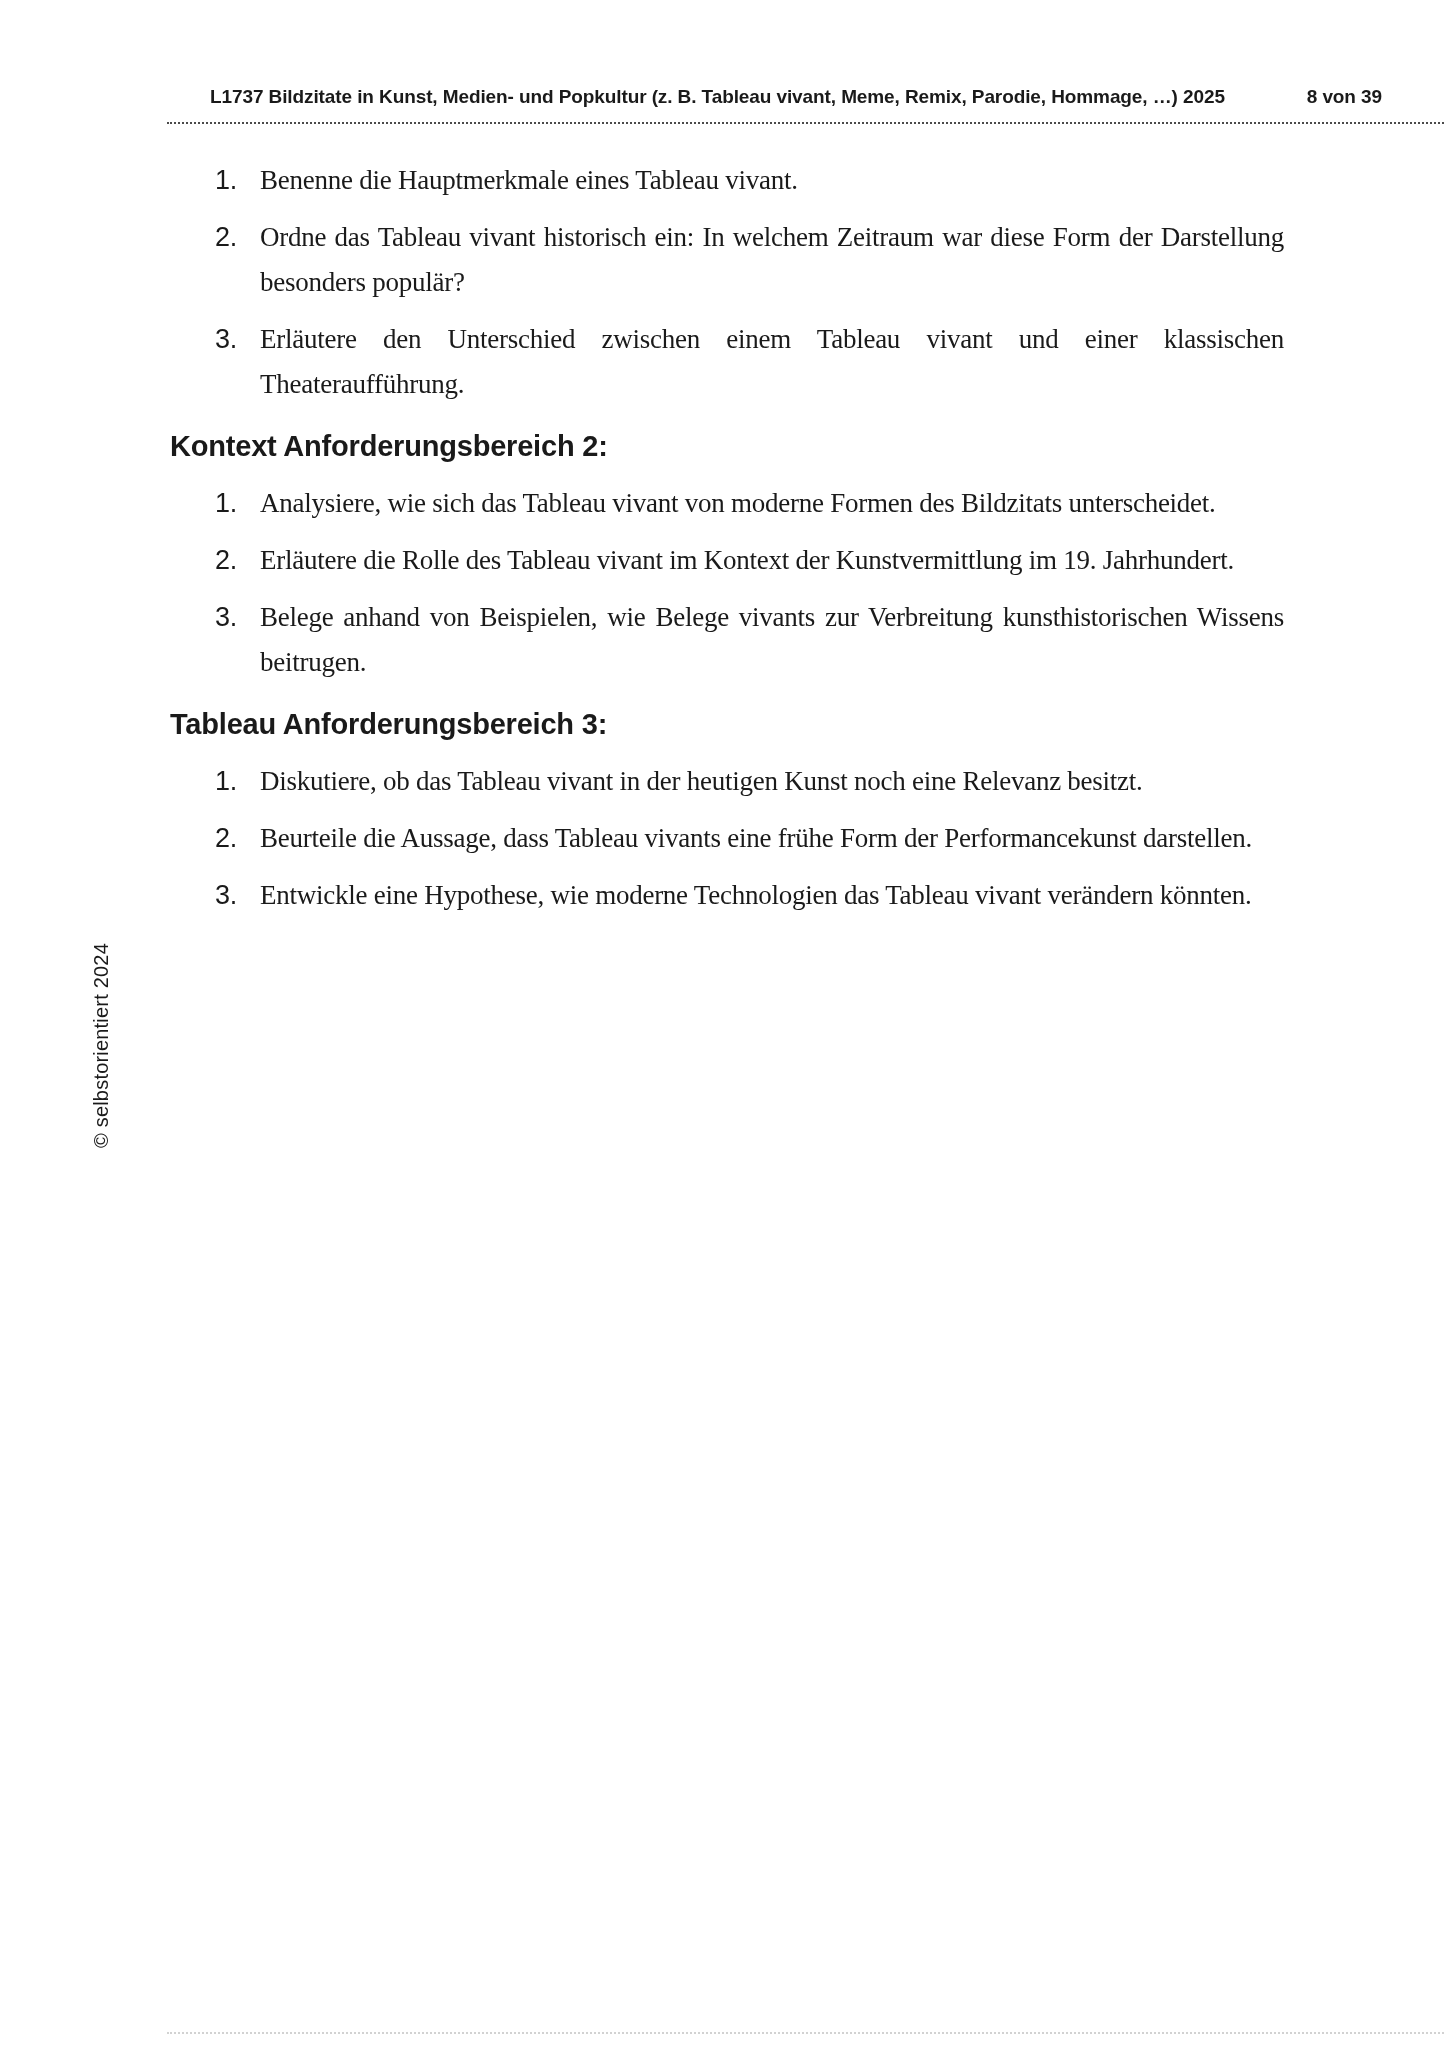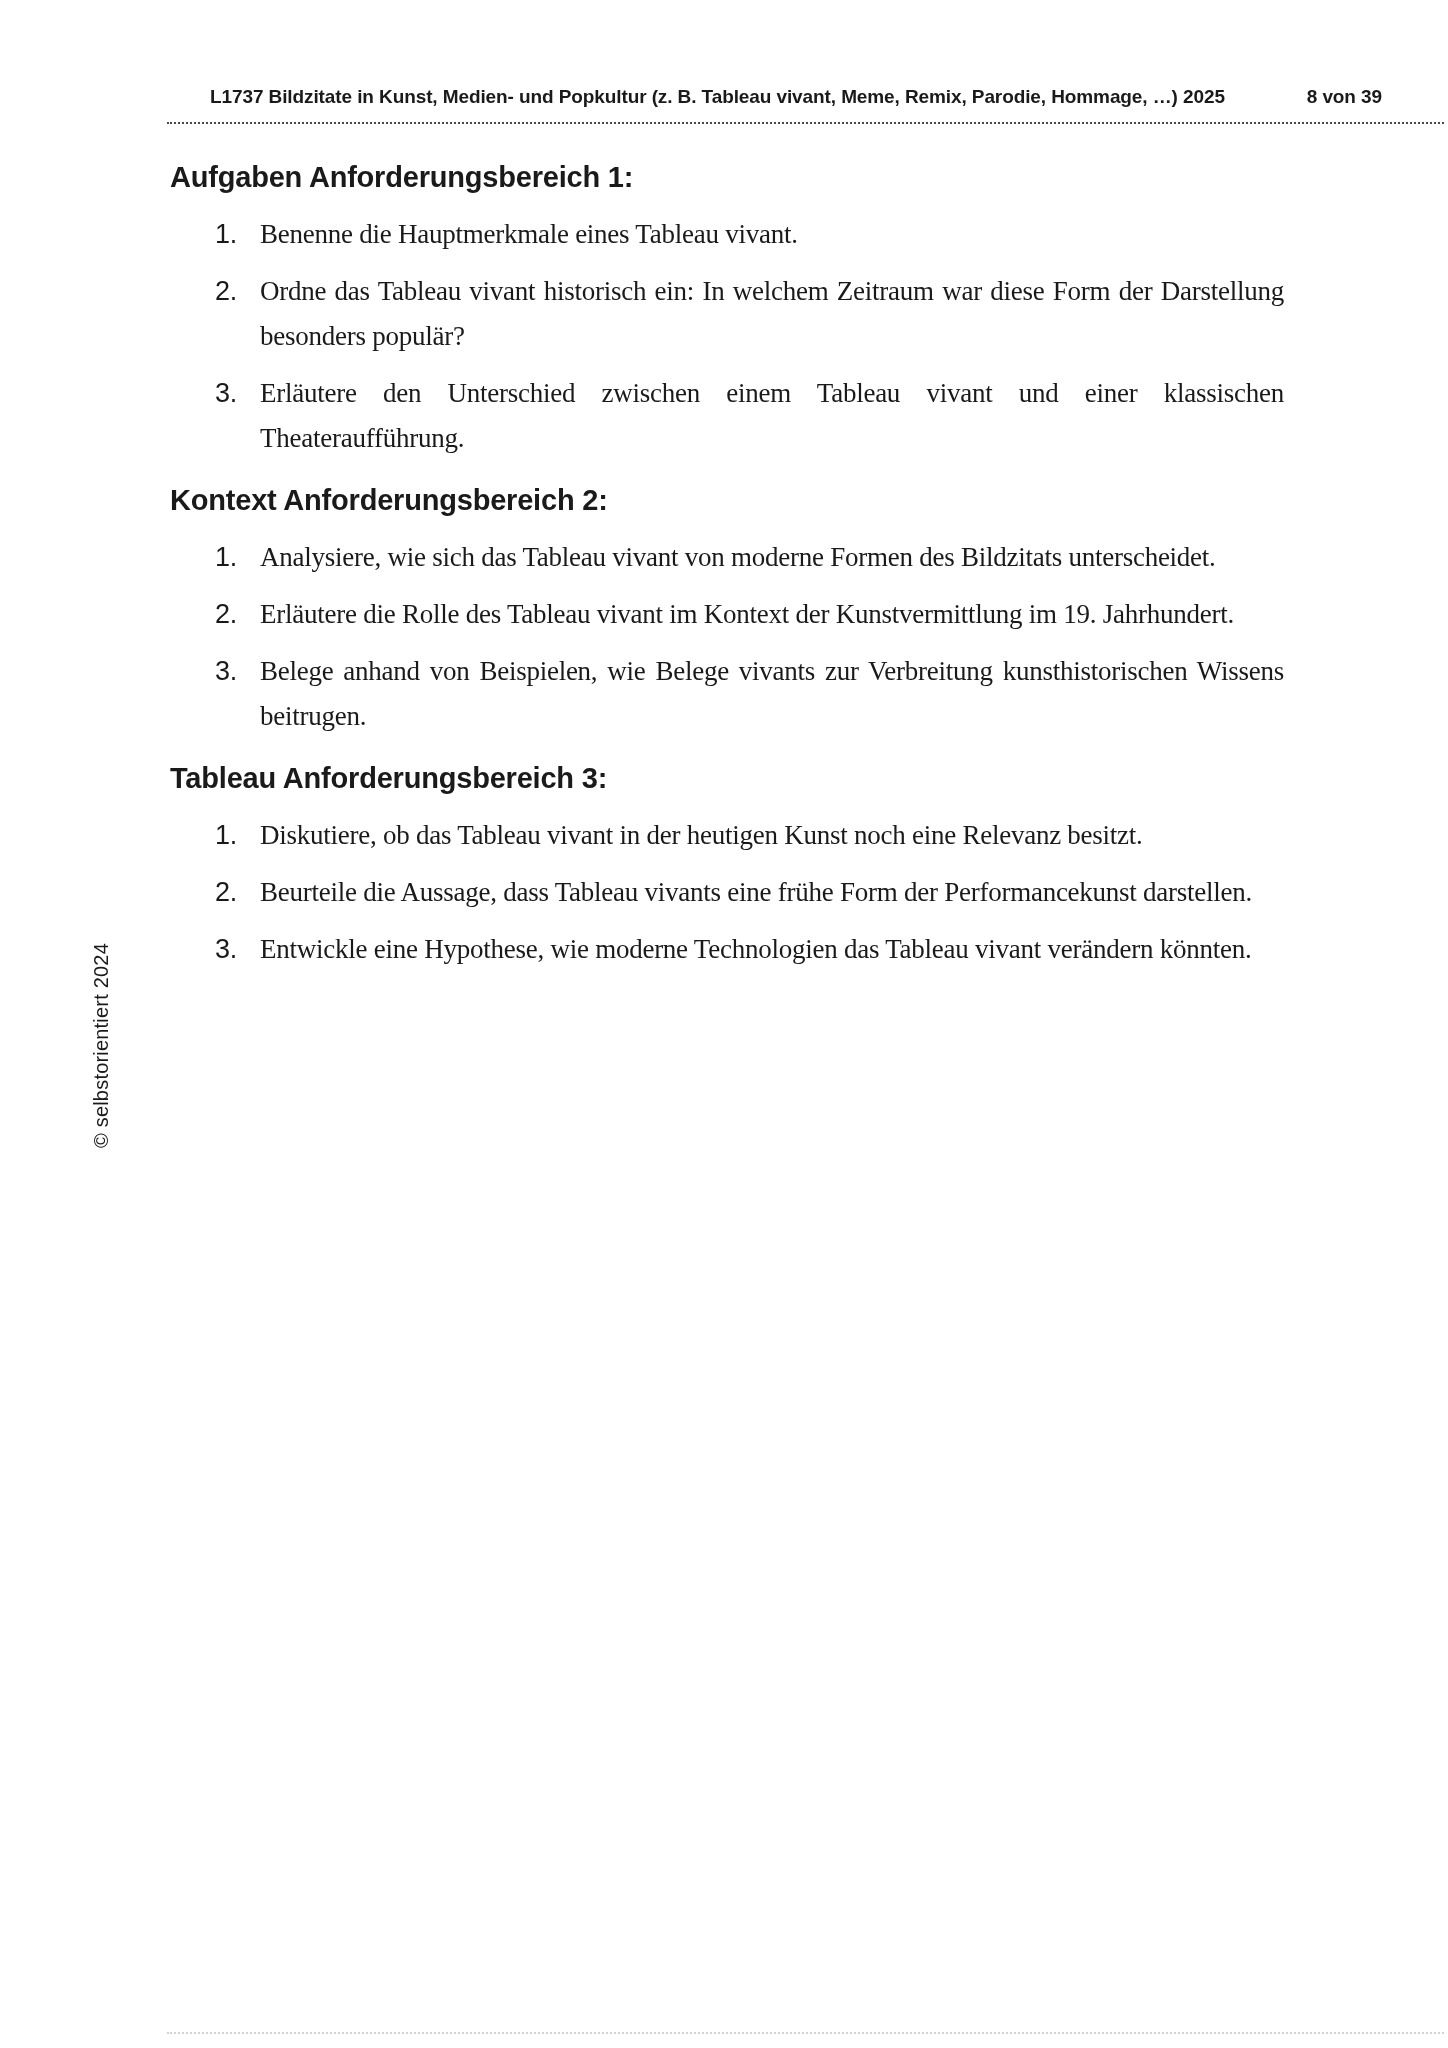--- a/index.html
+++ b/index.html
@@ -109,21 +109,20 @@
 
   <div class="header">
     <span class="header-title">L1737 Bildzitate in Kunst, Medien- und Popkultur (z. B. Tableau vivant, Meme, Remix, Parodie, Hommage, …) 2025</span>
     <span class="header-page">8 von 39</span>
   </div>
   <div class="header-rule"></div>
 
   <div class="content">
 
     <section>
-      <h2>Aufgaben Anforderungsbereich 1:</h2>
       <ol>
         <li>
           <span class="num">1.</span>
           <span class="task-text">Benenne die Hauptmerkmale eines Tableau vivant.</span>
         </li>
         <li>
           <span class="num">2.</span>
           <span class="task-text">Ordne das Tableau vivant historisch ein: In welchem Zeitraum war diese Form der Darstellung besonders populär?</span>
         </li>
         <li>

